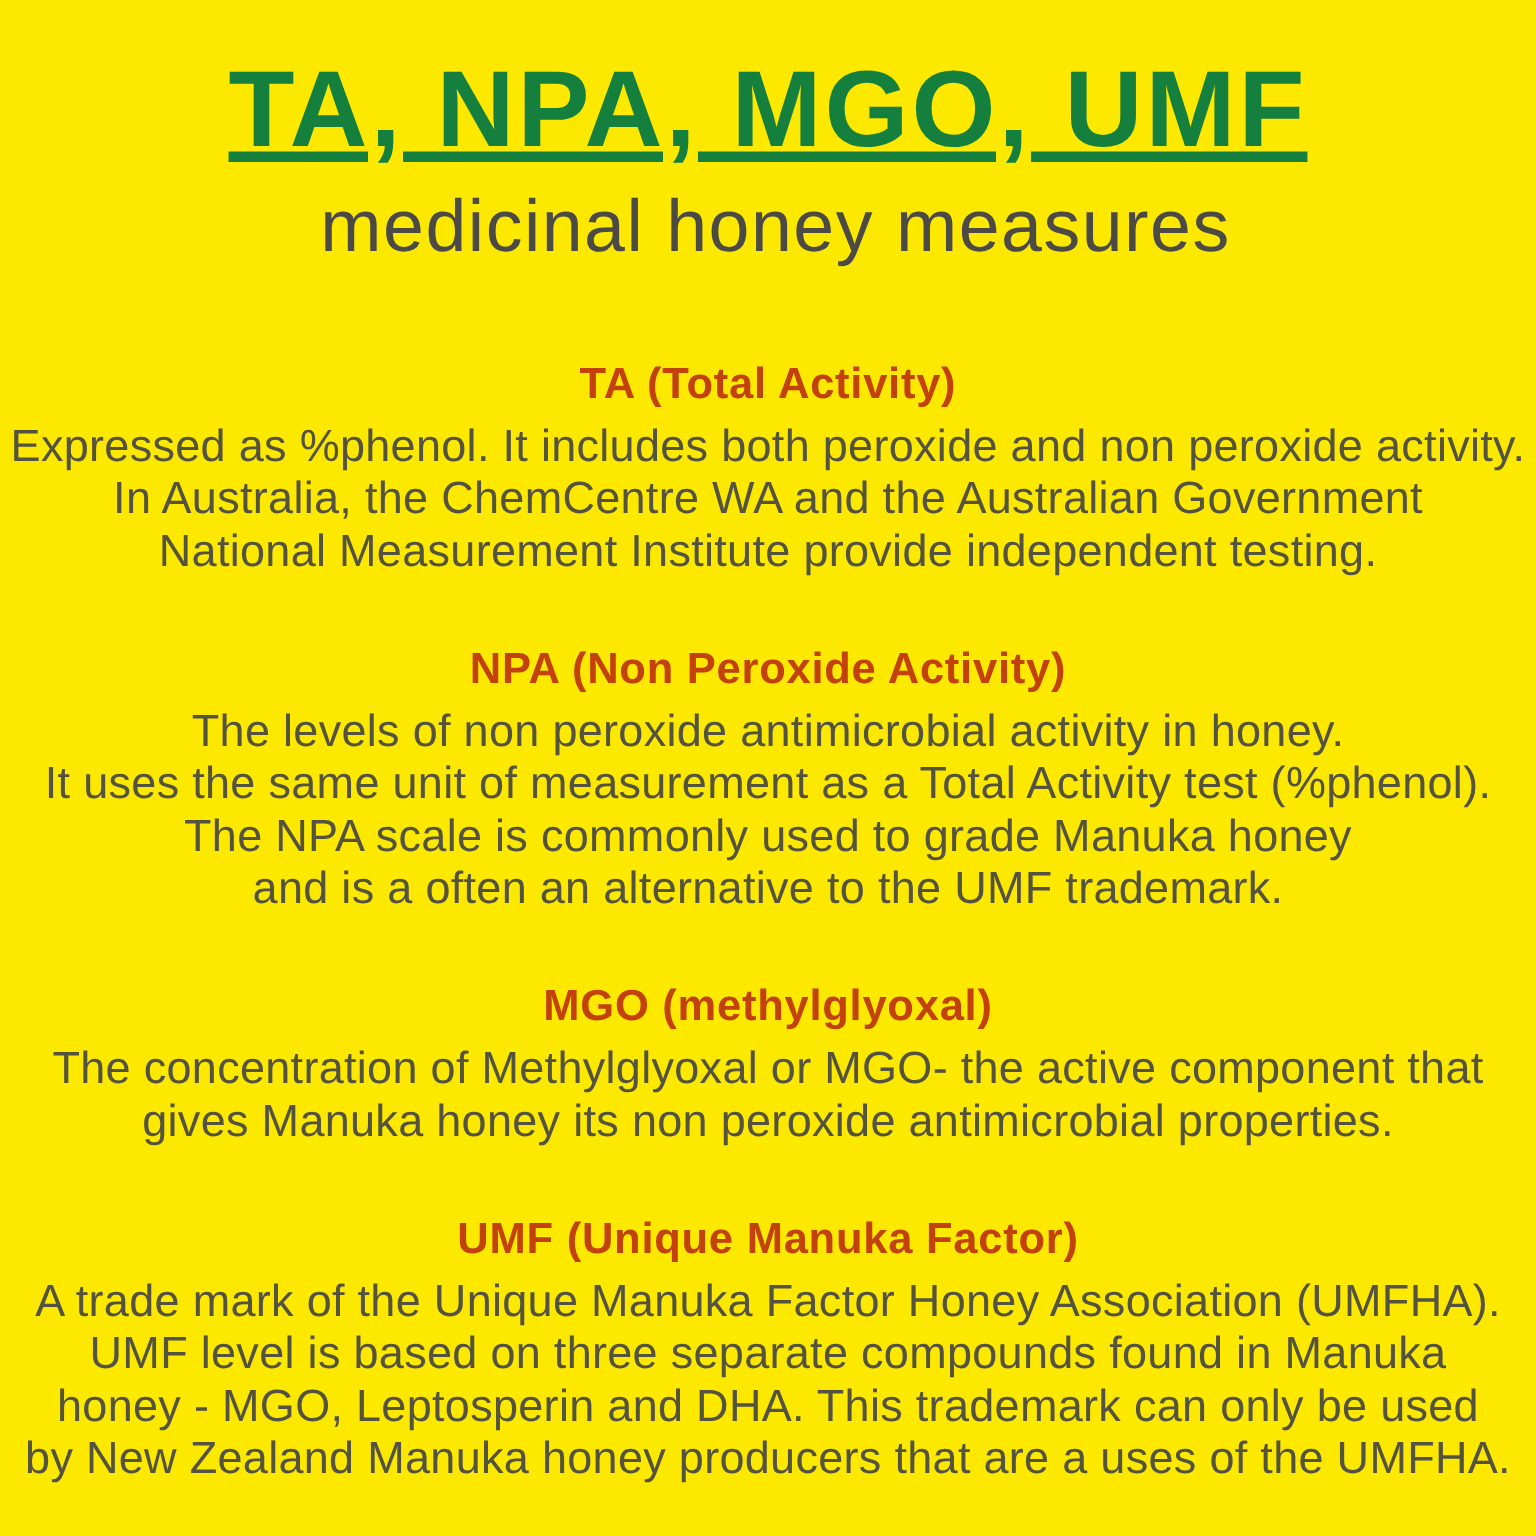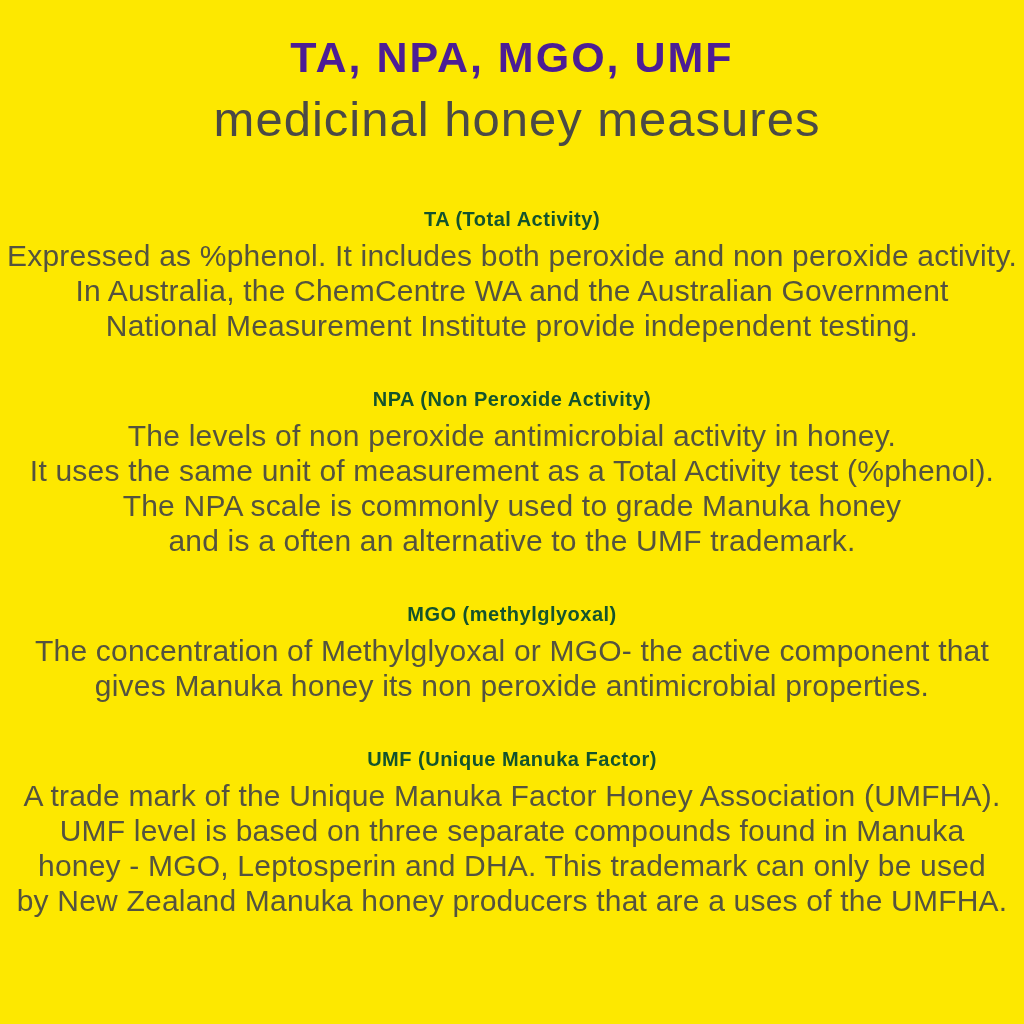--- a/index.html
+++ b/index.html
@@ -14,45 +14,46 @@
     overflow: hidden;
   }
   .page {
     width: 1024px;
     height: 1024px;
     text-align: center;
     box-sizing: border-box;
     padding-top: 34px;
   }
   .title {
-    color: #4c1d95;
-    font-size: 43px;
+    color: #15803d;
+    font-size: 72px;
     font-weight: 800;
     letter-spacing: 2px;
     line-height: 1.1;
     margin: 0;
+    text-decoration: underline;
   }
   .subtitle {
     color: #4b4a45;
     font-size: 49px;
     font-weight: 300;
     letter-spacing: 1px;
     line-height: 1.15;
     margin: 10px 0 0 0;
     padding-left: 10px;
   }
   .section {
     margin-top: 45px;
   }
   .section:first-of-type {
     margin-top: 60px;
   }
   .section-heading {
-    color: #14532d;
-    font-size: 20px;
+    color: #c2410c;
+    font-size: 29px;
     font-weight: 800;
     letter-spacing: 0.5px;
     margin: 0 0 7px 0;
   }
   .section-body {
     color: #54533f;
     font-size: 30px;
     font-weight: 300;
     letter-spacing: 0.2px;
   }

